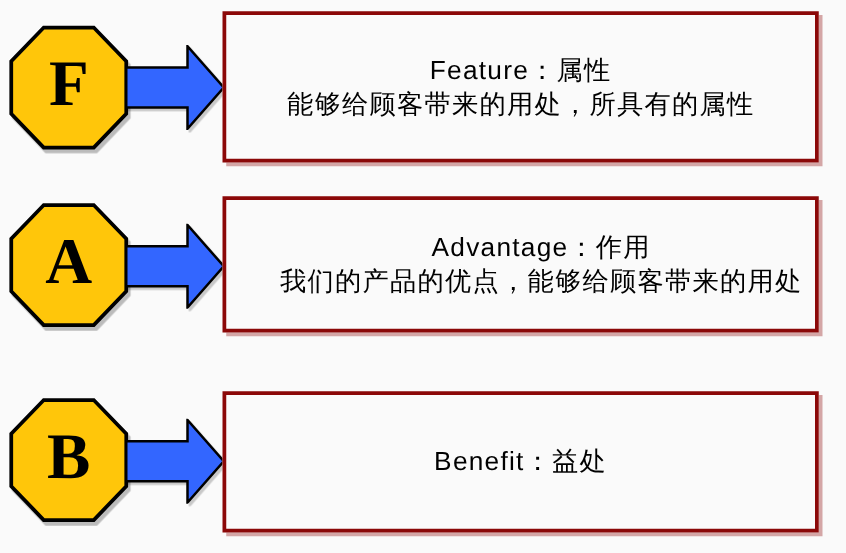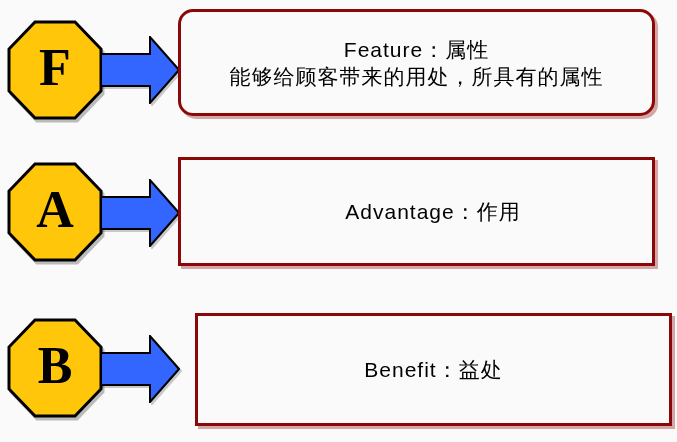--- a/index.html
+++ b/index.html
@@ -67,23 +67,23 @@
     line-height: 27px;
     letter-spacing: 1px;
   }
   
   .oct-0  { top: 20px;  }
   .oct-1  { top: 162px; }
   .oct-2  { top: 318px; }
   .arr-0  { top: 36px;  }
   .arr-1  { top: 179px; }
   .arr-2  { top: 335px; }
-  .box-0  { top: 9px;   height: 107px; border-radius: 15px; }
+  .box-0  { top: 9px;   height: 121px; }
   .box-1  { top: 157px; height: 109px; padding-left: 33px; }
-  .box-2  { top: 313px; height: 113px; margin-left: 17px; }
+  .box-2  { top: 313px; height: 113px; }
 </style>
 </head>
 <body>
 
 <div class="canvas">
 
   <div class="shape-oct oct-0">
     <svg viewBox="0 0 96 100">
       <polygon points="28,2 68,2 94,29 94,71 68,98 28,98 2,71 2,29" style="fill:var(--octagon-fill); stroke:var(--shape-stroke); stroke-width:3; stroke-linejoin:miter;"></polygon>
     </svg>
@@ -105,20 +105,21 @@
     </svg>
     <span class="shape-letter">A</span>
   </div>
   <div class="flow-arrow arr-1">
     <svg viewBox="0 0 80 68">
       <polygon points="1,18 50,18 50,1 79,34 50,67 50,50 1,50" style="fill:var(--arrow-fill); stroke:var(--shape-stroke); stroke-width:2; stroke-linejoin:miter;"></polygon>
     </svg>
   </div>
   <div class="infobox box-1">
     <div>Advantage：作用</div>
+    <div>我们的产品的优点，能够给顾客带来的用处</div>
   </div>
 
   <div class="shape-oct oct-2">
     <svg viewBox="0 0 96 100">
       <polygon points="28,2 68,2 94,29 94,71 68,98 28,98 2,71 2,29" style="fill:var(--octagon-fill); stroke:var(--shape-stroke); stroke-width:3; stroke-linejoin:miter;"></polygon>
     </svg>
     <span class="shape-letter">B</span>
   </div>
   <div class="flow-arrow arr-2">
     <svg viewBox="0 0 80 68">

